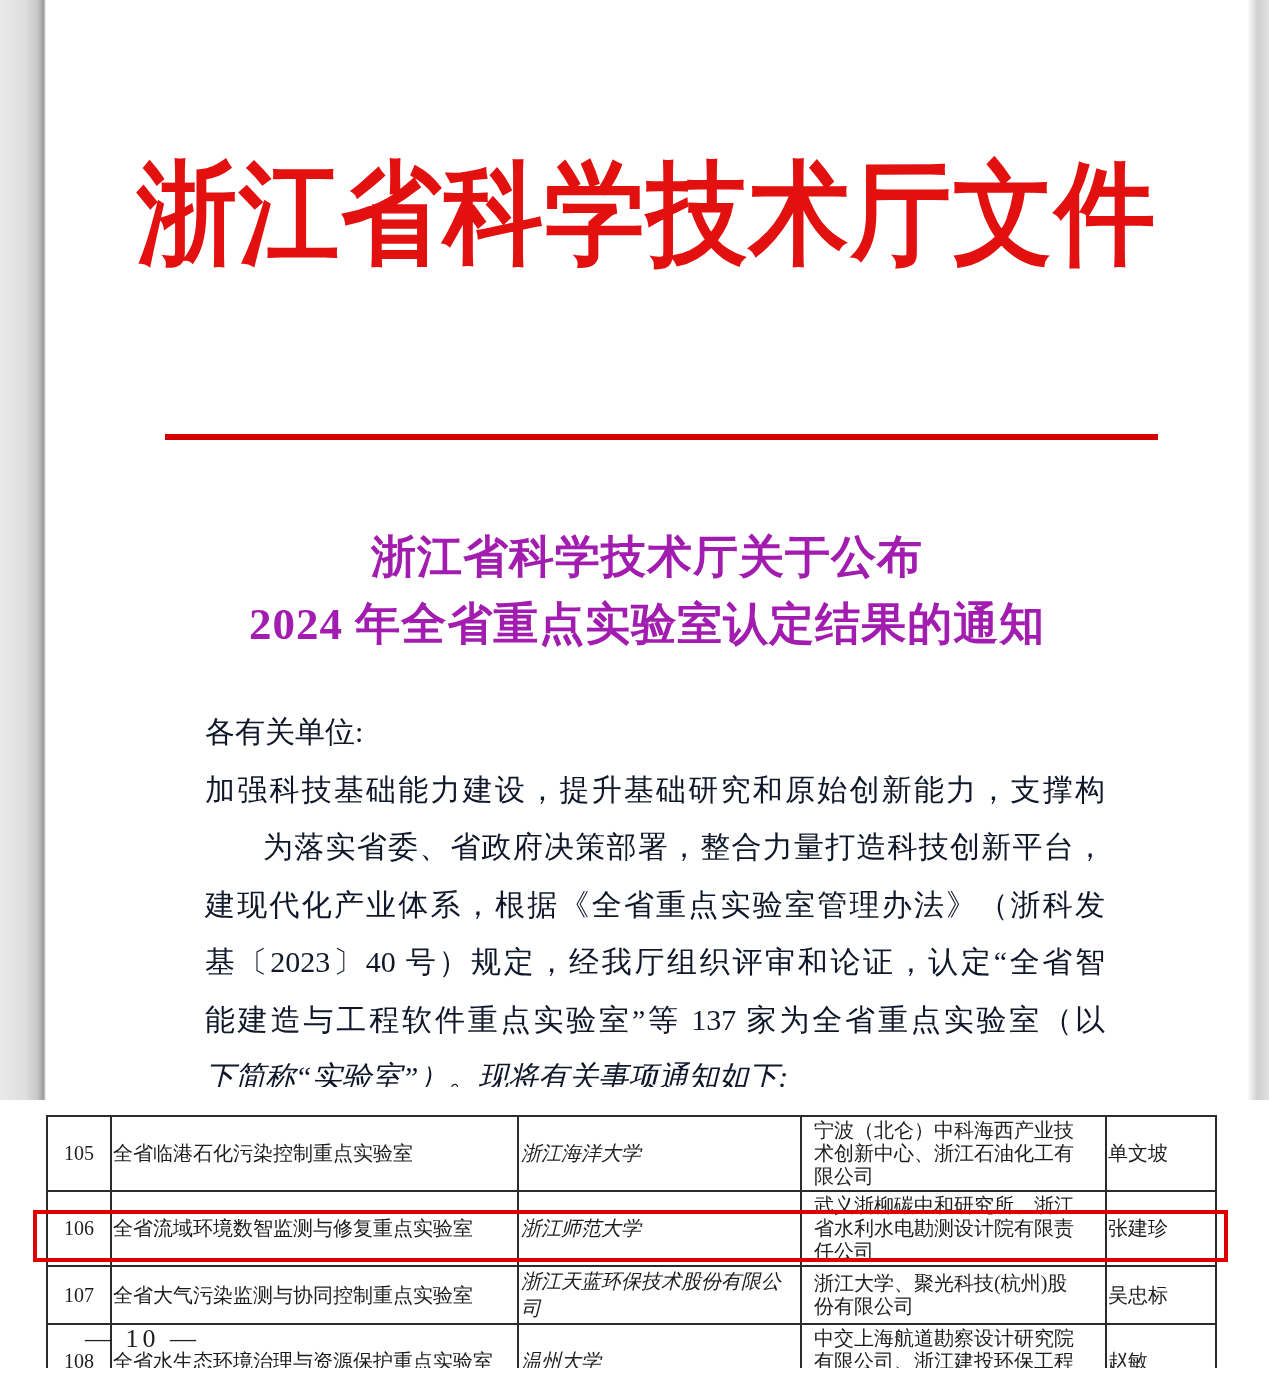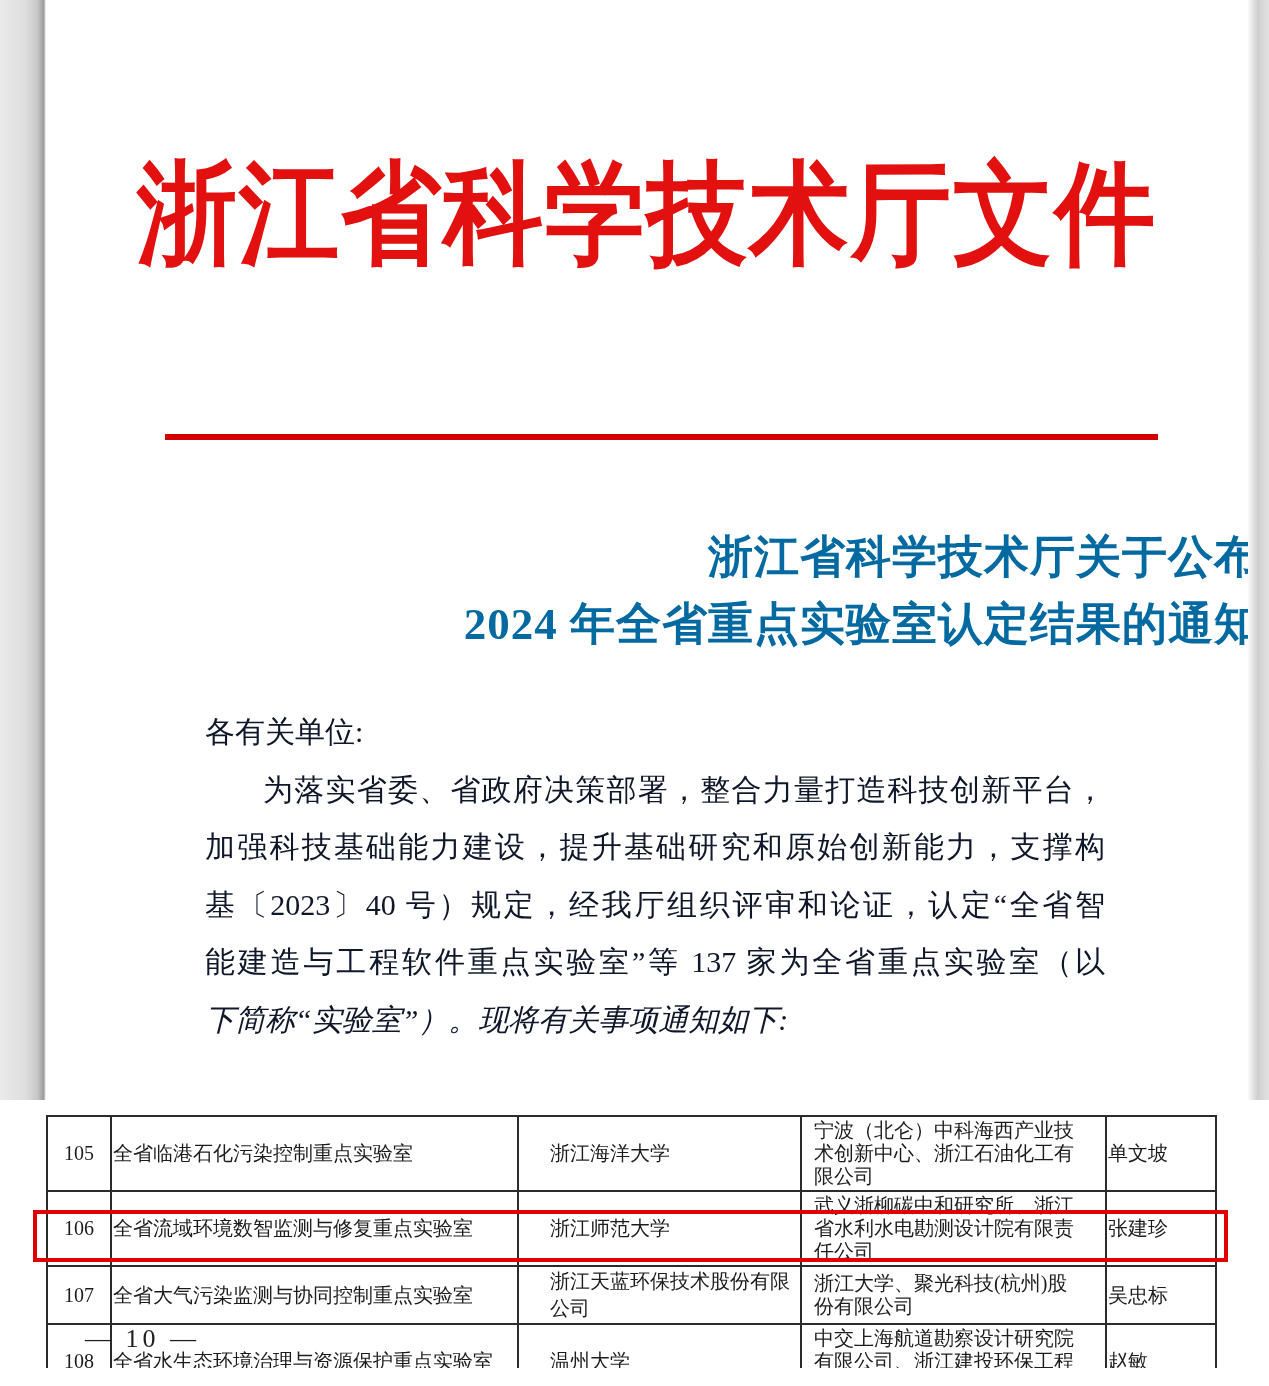--- a/index.html
+++ b/index.html
@@ -28,22 +28,22 @@
   }
   .doc-number {
     position:absolute; top:352px; left:0; width:100%; text-align:center;
     font-size:29px; letter-spacing:2px; color:#161616;
   }
   .red-line {
     position:absolute; left:119px; top:434px; width:993px; height:6px;
     background:#d40000;
   }
   .notice-title {
-    position:absolute; top:524px; left:0; width:100%; text-align:right;
-    font-size:45px; font-weight:bold; line-height:67px; letter-spacing:1px; color:#0369a1;padding-left:12px;
+    position:absolute; top:524px; left:0; width:100%; text-align:center;
+    font-size:45px; font-weight:bold; line-height:67px; letter-spacing:1px; color:#a21caf;
   }
   .body-text {
     position:absolute; left:159px; top:703px; width:900px;
     font-size:30px; color:#0f172a;
   }
   .body-line { height:57.5px; line-height:57.5px; text-align:justify; text-align-last:justify; }
   .body-line.salutation { text-align-last:left; }
   .body-line.indent { text-indent:58px; }
   .body-line.last { text-align-last:left;font-style:italic; }
   
@@ -55,21 +55,21 @@
     border-collapse:collapse; table-layout:fixed;
     font-size:20px; color:#1c1c1c;
   }
   .results-table td { border:2px solid #2b2b2b; overflow:hidden; }
   .results-table tr.r0 { height:50px; }
   .results-table tr.r1 { height:48px; }
   .results-table tr.r2 { height:44px; }
   .results-table tr.r3 { height:45px; }
   .c-no  { text-align:center; }
   .c-lab { }
-  .c-inst{ padding-left:31px; }
+  .c-inst{ padding-left:2px;font-style:italic; }
   .c-part{ padding:2px 20px 2px 12px; line-height:23px; }
   .c-dir { text-align:left; }
   .highlight-box {
     position:absolute; left:33px; top:110px; width:1187px; height:44px;
     border:4px solid #e00000; background:transparent; pointer-events:none;
   }
   .page-number {
     position:absolute; left:85px; top:224px; font-size:26px; color:#1f1f1f; letter-spacing:4px;
   }
 </style>
@@ -87,22 +87,23 @@
 
     <div class="red-line" style="background: rgb(212, 0, 0);"></div>
 
     <div class="notice-title">
       <div>浙江省科学技术厅关于公布</div>
       <div>2024 年全省重点实验室认定结果的通知</div>
     </div>
 
     <div class="body-text">
       <div class="body-line salutation">各有关单位:</div>
+      <div class="body-line">加强科技基础能力建设，提升基础研究和原始创新能力，支撑构</div>
       <div class="body-line indent">为落实省委、省政府决策部署，整合力量打造科技创新平台，</div>
-      <div class="body-line">加强科技基础能力建设，提升基础研究和原始创新能力，支撑构</div>
+      <div class="body-line">建现代化产业体系，根据《全省重点实验室管理办法》（浙科发</div>
       <div class="body-line">基〔2023〕40 号）规定，经我厅组织评审和论证，认定“全省智</div>
       <div class="body-line">能建造与工程软件重点实验室”等 137 家为全省重点实验室（以</div>
       <div class="body-line last">下简称“实验室”）。现将有关事项通知如下:</div>
     </div>
   </div>
 
   <div class="table-section">
     <table class="results-table">
       <colgroup>
         <col style="width:64px">

